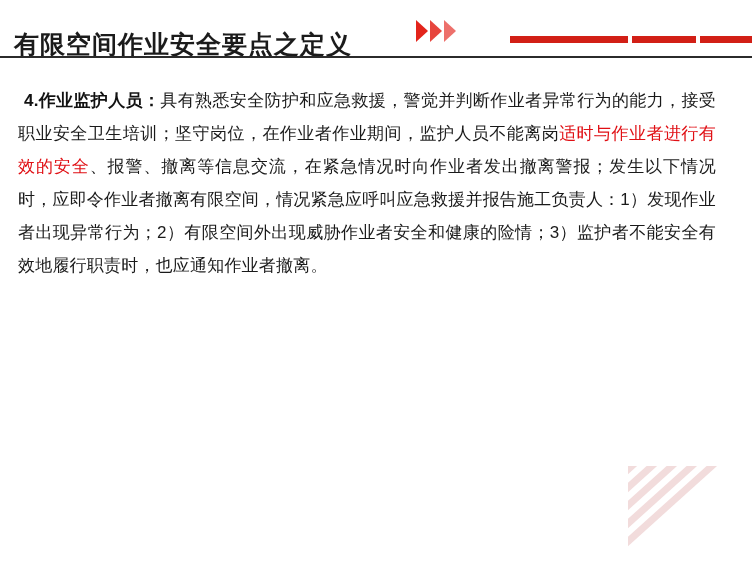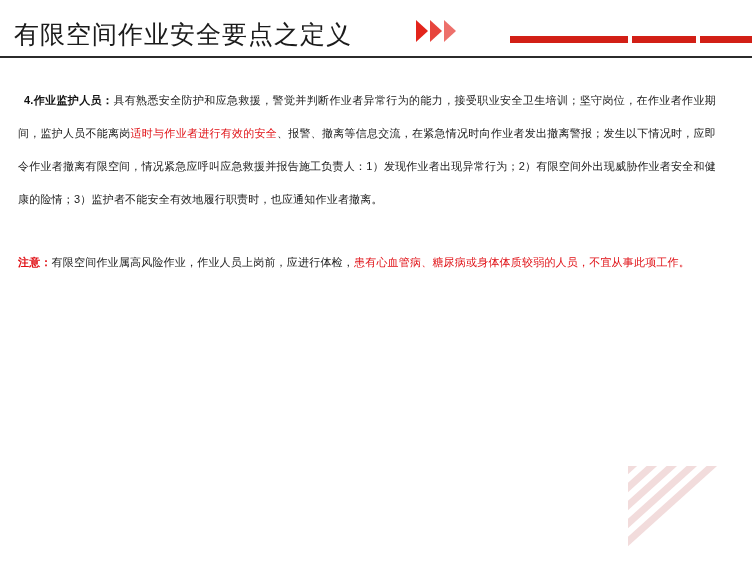--- a/index.html
+++ b/index.html
@@ -20,23 +20,23 @@
   .header {
     position: relative;
     height: 66px;
     width: 100%;
     background: #ffffff;
     overflow: hidden;
   }
   .header-title {
     position: absolute;
     left: 14px;
-    top: 18px;
+    top: 28px;
     font-size: 25px;
-    font-weight: normal;
+    font-weight: bold;
     letter-spacing: 1px;
     color: #1b1b1b;
     white-space: nowrap;
   }
   .chevrons {
     position: absolute;
     left: 416px;
     top: 20px;
     display: flex;
     gap: 2px;
@@ -76,21 +76,21 @@
     background: #2b2b2b;
   }
 
   
   .content {
     position: relative;
     padding: 18px 22px 0 18px;
     box-sizing: border-box;
   }
   .para {
-    font-size: 11px;
+    font-size: 17px;
     line-height: 33px;
     text-align: justify;
     text-justify: inter-ideograph;
     margin: 0 14px 2px 0;
     letter-spacing: 0.2px;
   }
   .para.p1 { text-indent: 6px; }
   .para.p2 { margin-top: 2px; }
   .para.note { margin-top: 30px; }
   .lead {
@@ -150,23 +150,20 @@
   <div class="header-rule"></div>
 </div>
 
 <div class="content">
 
   <p class="para p1">
     <span class="lead">4.作业监护人员</span><span class="lead">：</span><span>具有熟悉安全防护和应急救援，警觉并判断作业者异常行为的能力，接受职业安全卫生培训；坚守岗位，在作业者作业期间，监护人员不能离岗</span><span class="red">适时与作业者进行有效的安全</span><span>、报警、撤离等信息交流，在紧急情况时向作业者发出撤离警报；发生以下情况时，应即令作业者撤离有限空间，情况紧急应呼叫应急救援并报告施工负责人：1）发现作业者出现异常行为；2）有限空间外出现威胁作业者安全和健康的险情；3）监护者不能安全有效地履行职责时，也应通知作业者撤离。</span>
   </p>
 
 
-  <p class="para note">
-    <span class="red-bold">注意</span><span class="red-bold">：</span><span>有限空间作业属高风险作业，作业人员上岗前，应进行体检，</span><span class="red">患有心血管病、糖尿病或身体体质较弱的人员，不宜从事此项工作。</span>
-  </p>
 
 </div>
 
 <div class="corner-deco">
   <i></i>
     <i></i>
     <i></i>
     <i></i>
     <i></i>
     <i></i>

